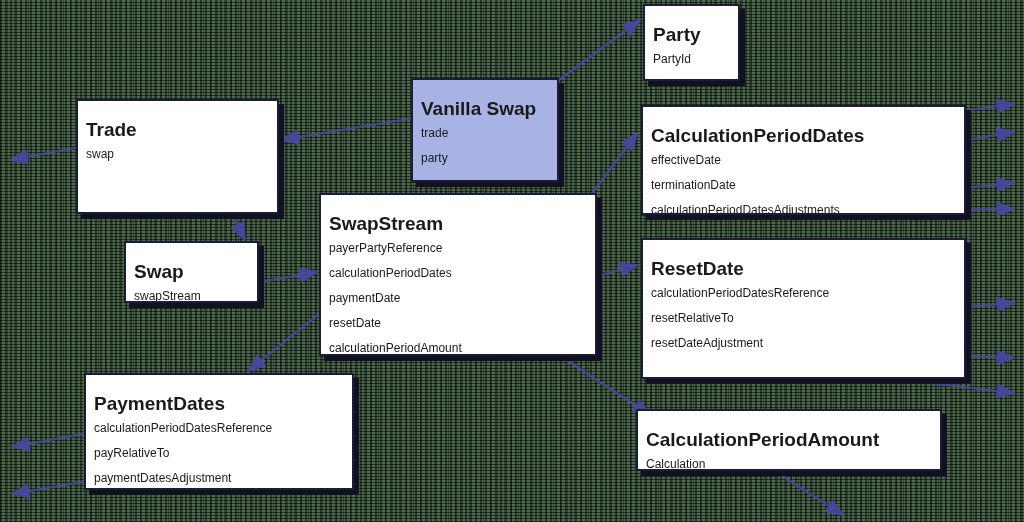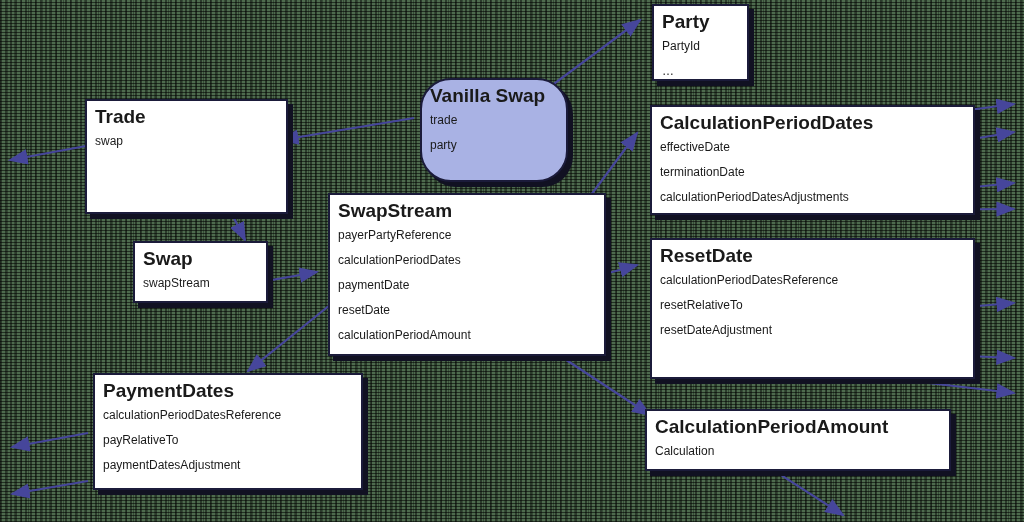--- a/index.html
+++ b/index.html
@@ -35,27 +35,25 @@
     z-index: 5;
   }
 
   .uml-box {
     position: absolute;
     box-sizing: border-box;
     background: #ffffff;
     border: 2px solid #1b1b3a;
     box-shadow: 5px 5px 0 0 #111122;
     z-index: 10;
-    padding: 3px 8px 2px 8px;
+    padding: 16px 8px 2px 8px;
     overflow: hidden;
-    margin-left: 9px;
   }
   .uml-box.accent {
     background: #a9b2e4;
-    border-radius: 31px;
   }
   .box-title {
     font-weight: bold;
     font-size: 19px;
     color: #1a1a1a;
     line-height: 25px;
     white-space: nowrap;
   }
   .attr {
     font-size: 12px;

